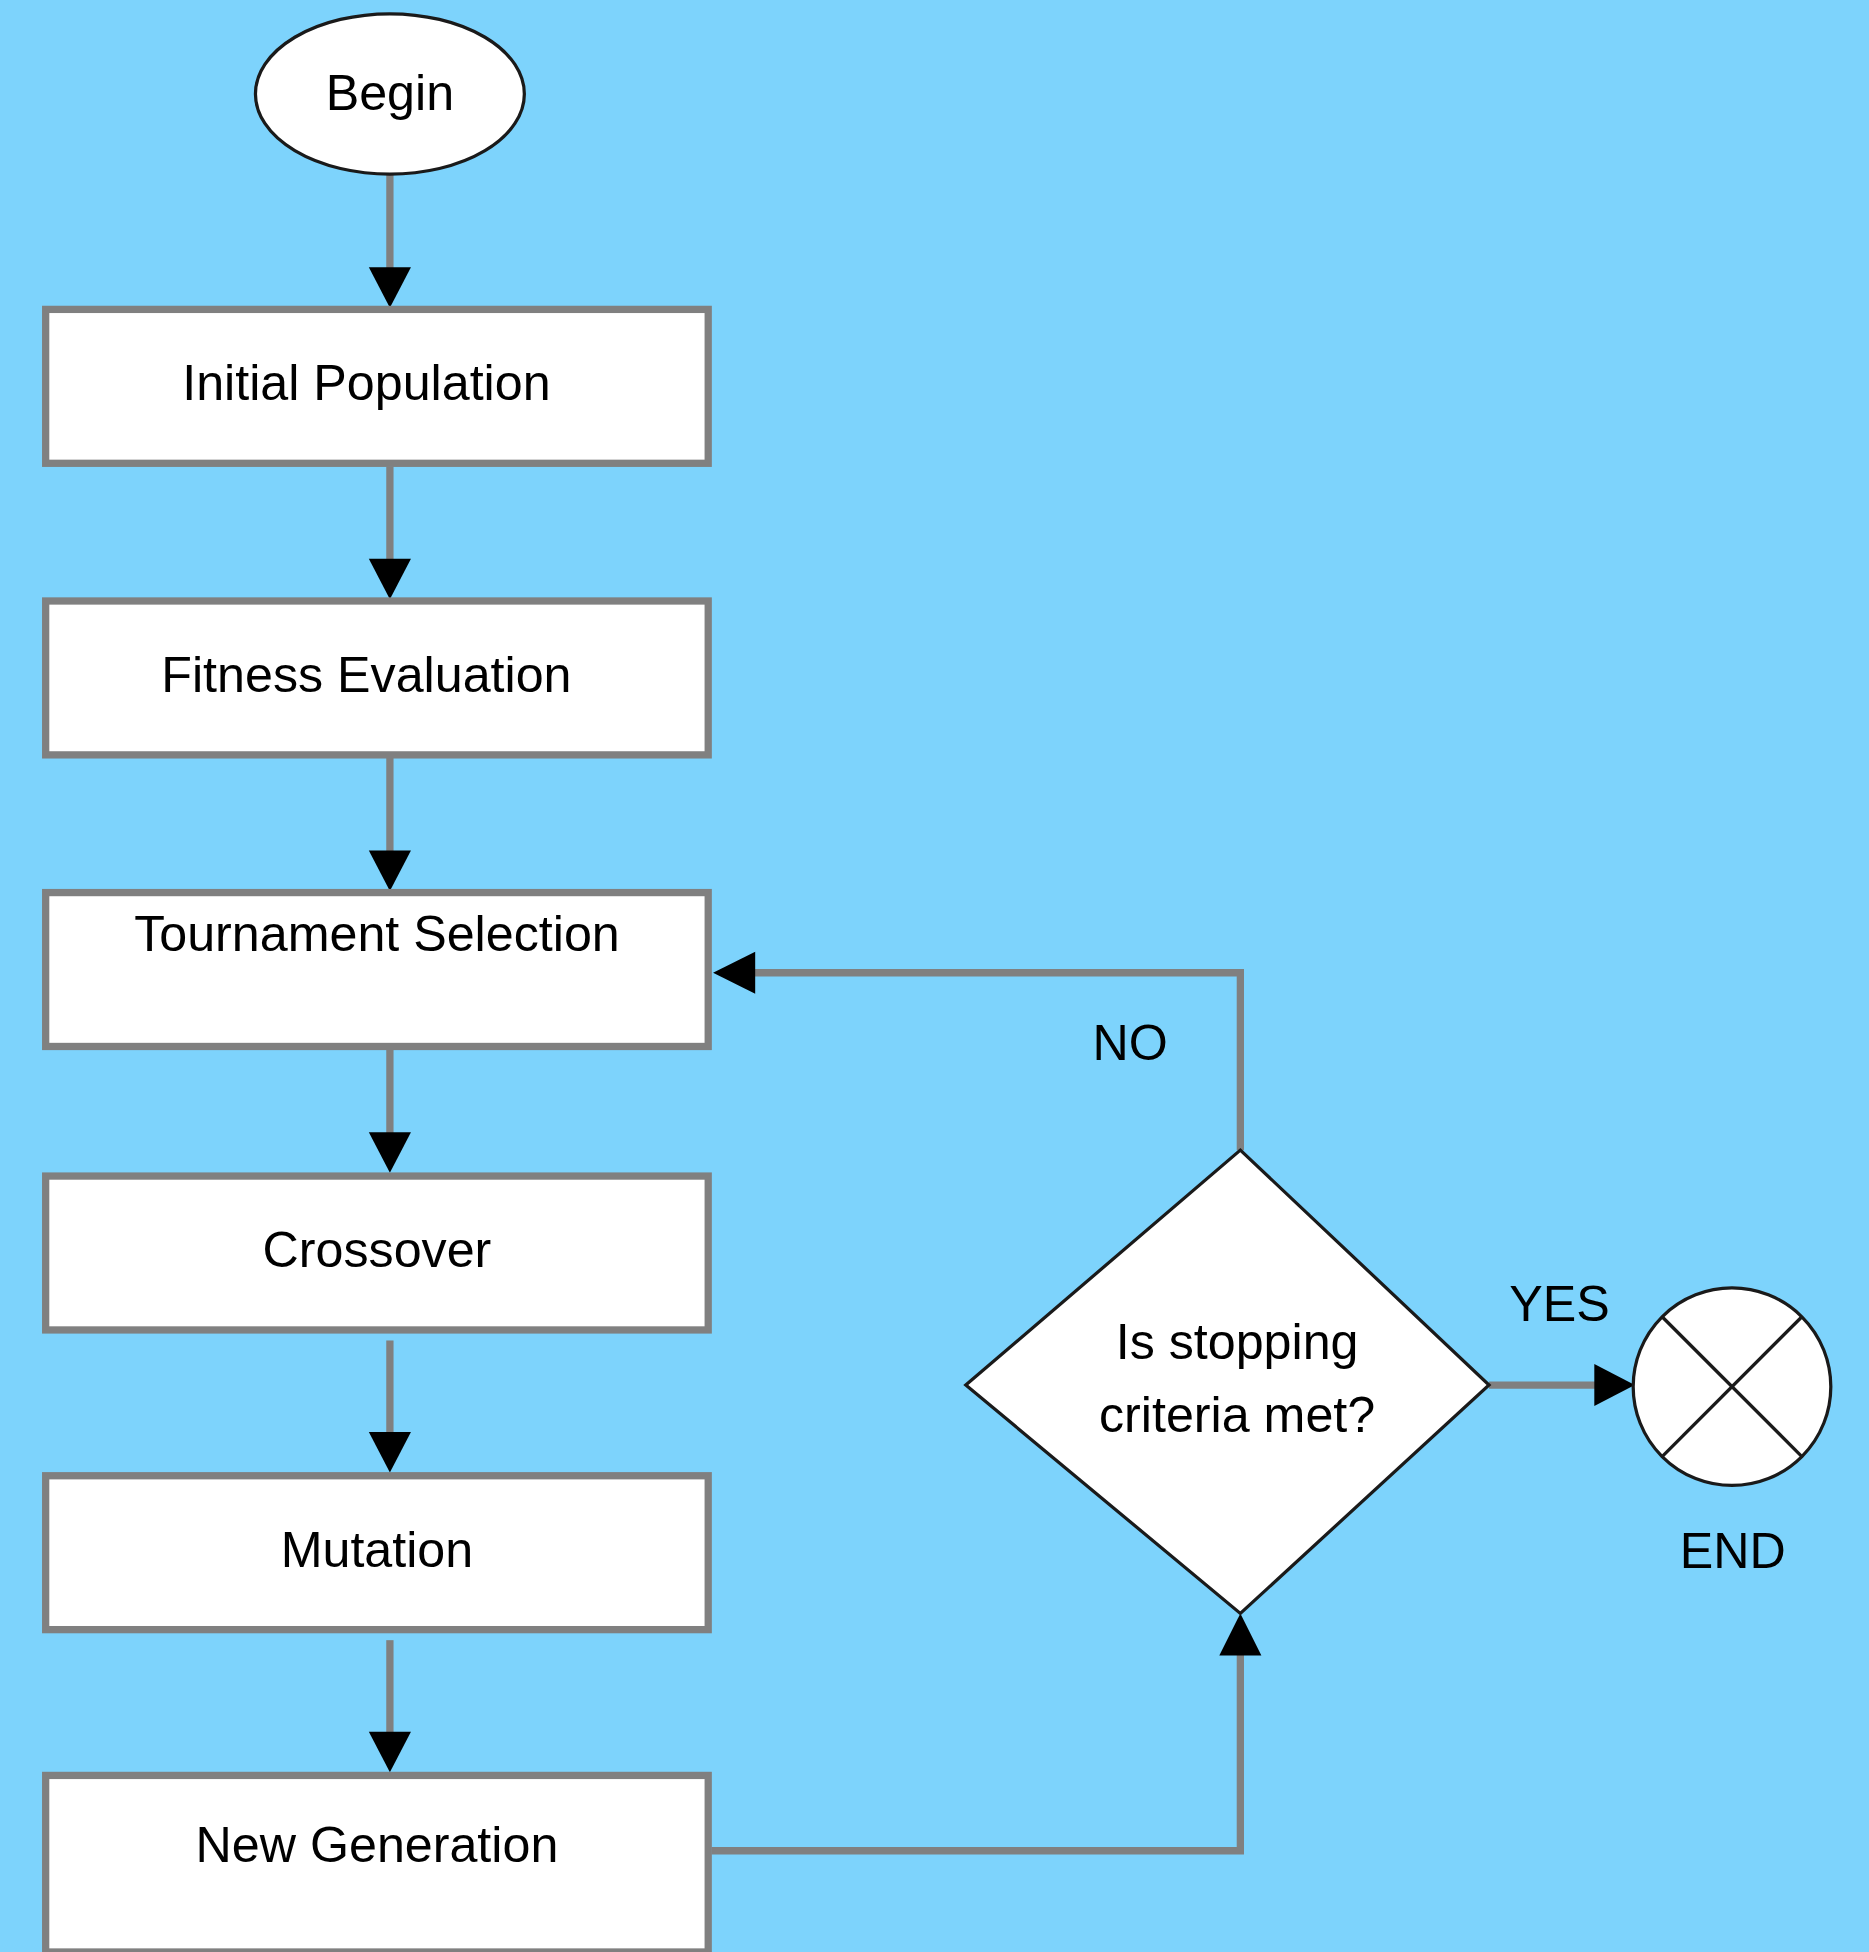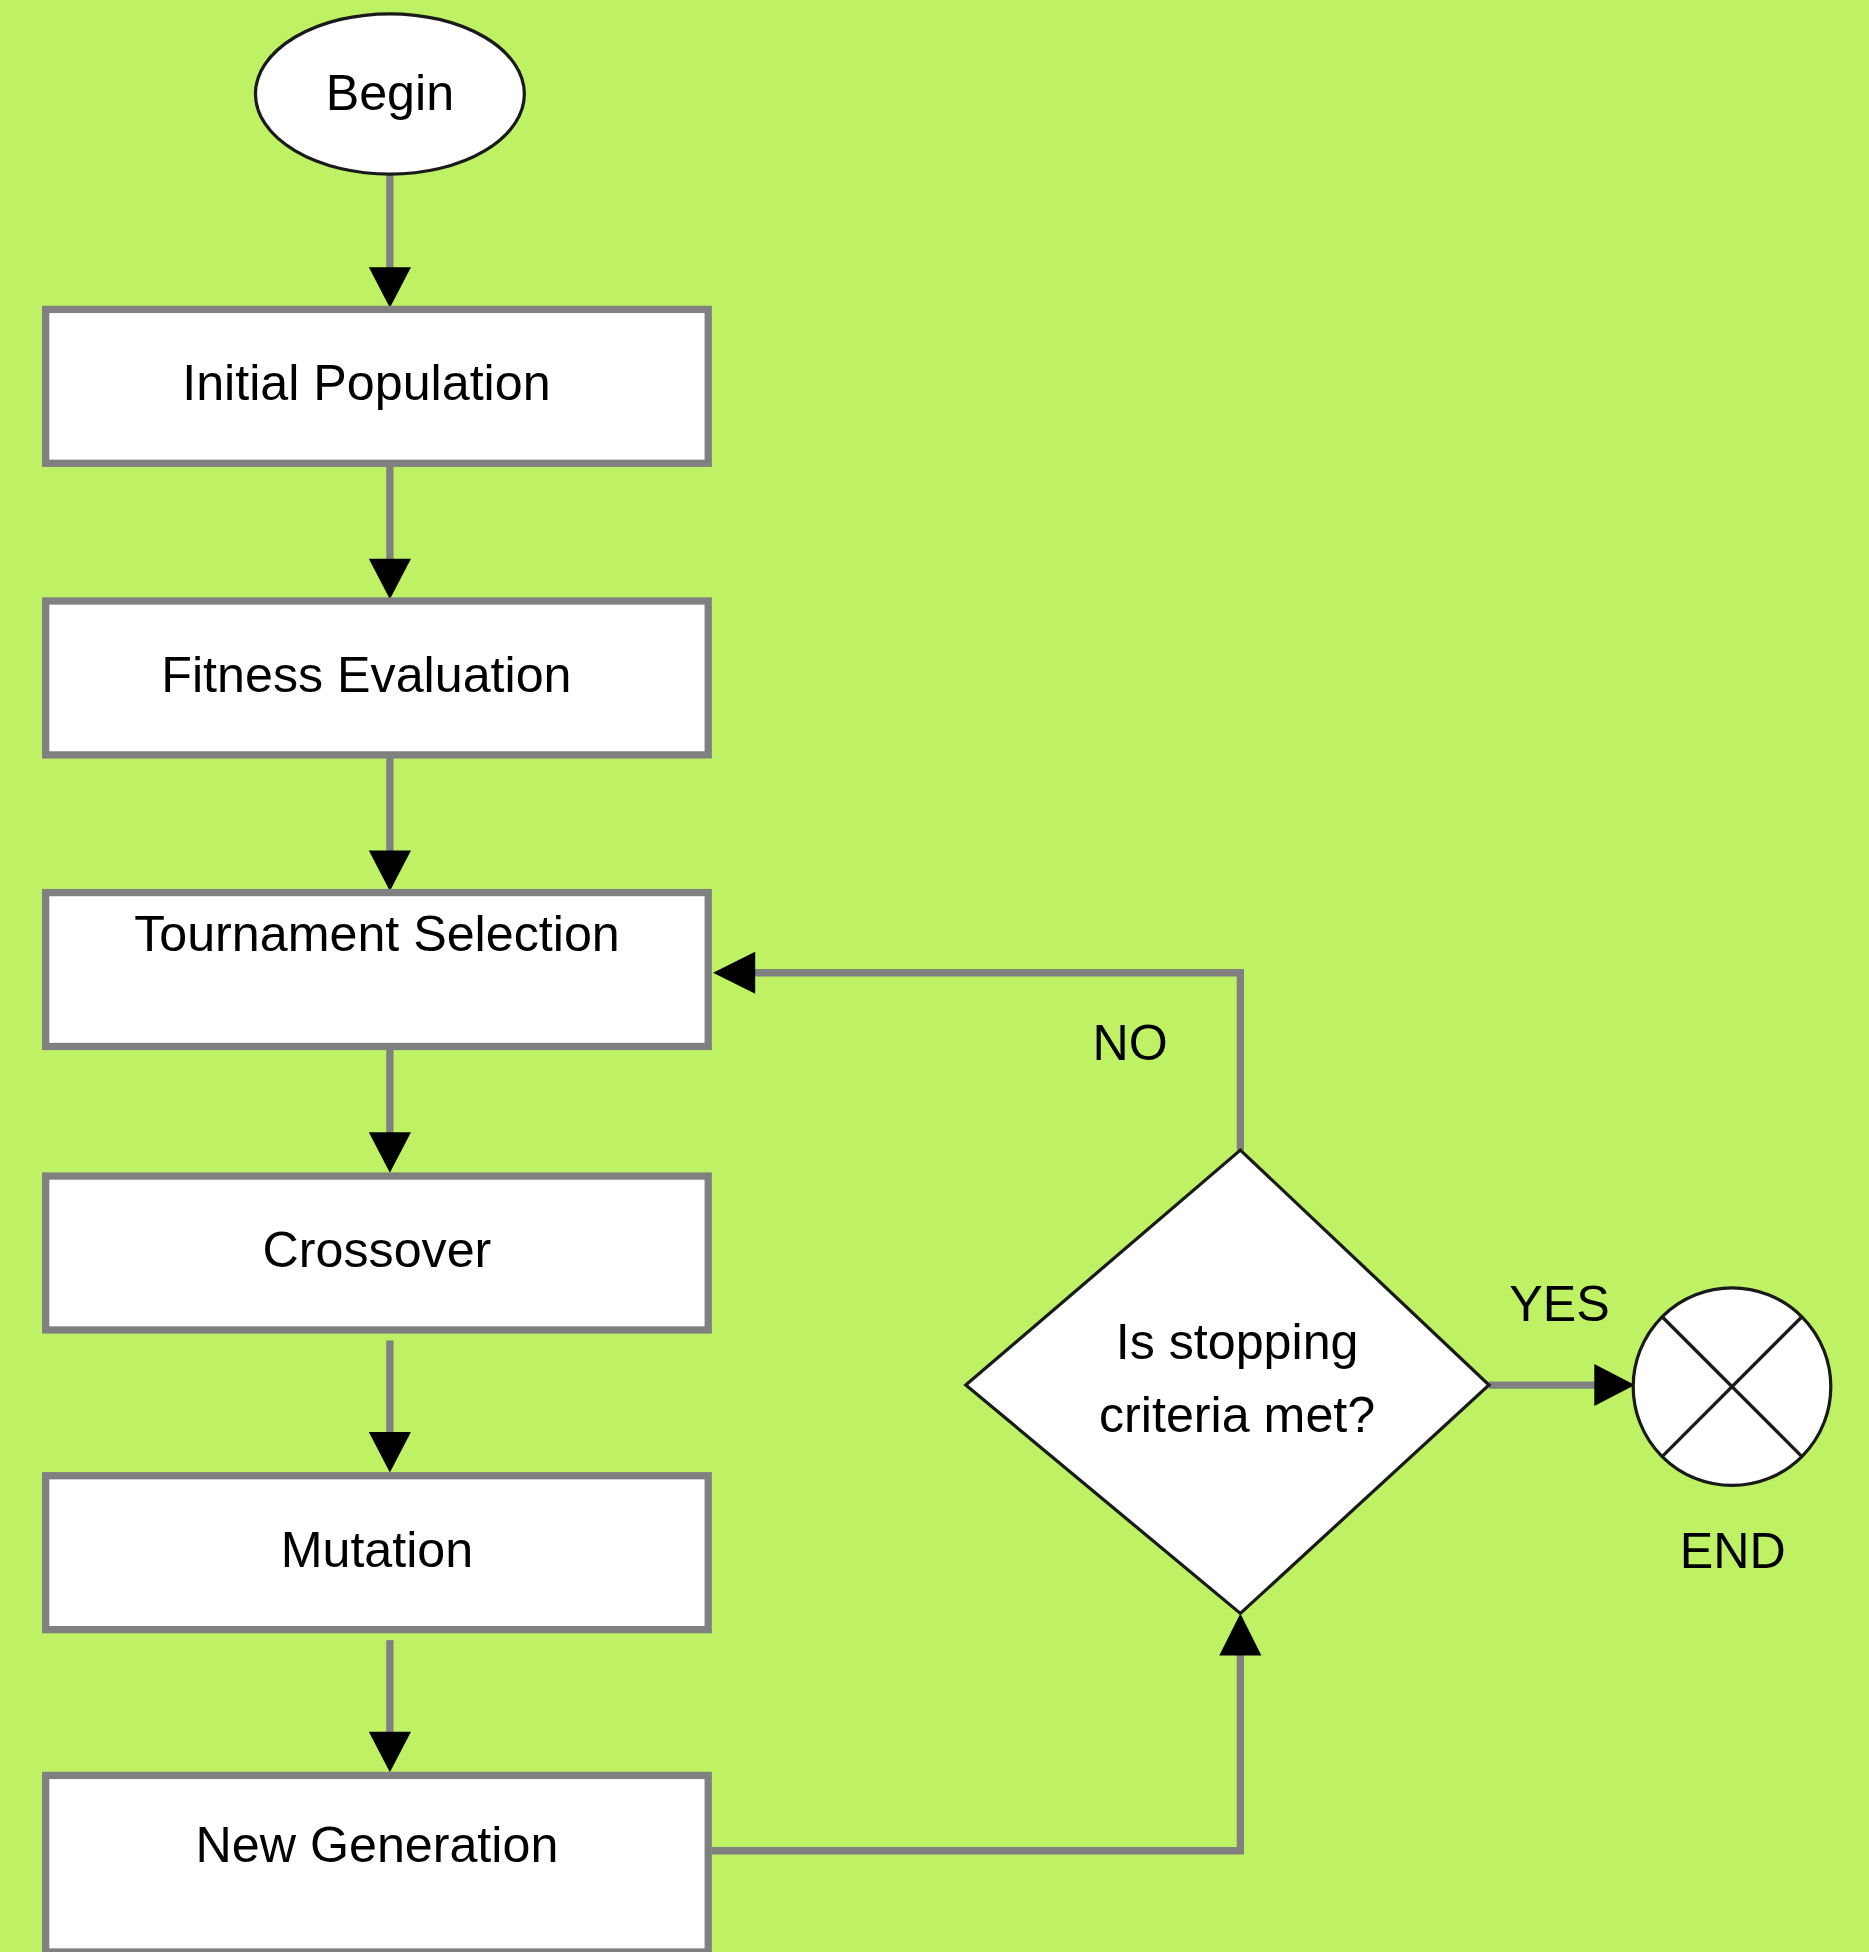--- a/index.html
+++ b/index.html
@@ -4,21 +4,21 @@
 <style>
   html, body {
     margin: 0;
     padding: 0;
     background: #ffffff;
   }
   #canvas {
     position: relative;
     width: 1870px;
     height: 1952px;
-    background: #bef264;
+    background: #7dd3fc;
     overflow: hidden;
     font-family: "Liberation Sans", sans-serif;
   }
   #flow-svg {
     position: absolute;
     left: 0;
     top: 0;
     width: 1870px;
     height: 1952px;
     display: block;

